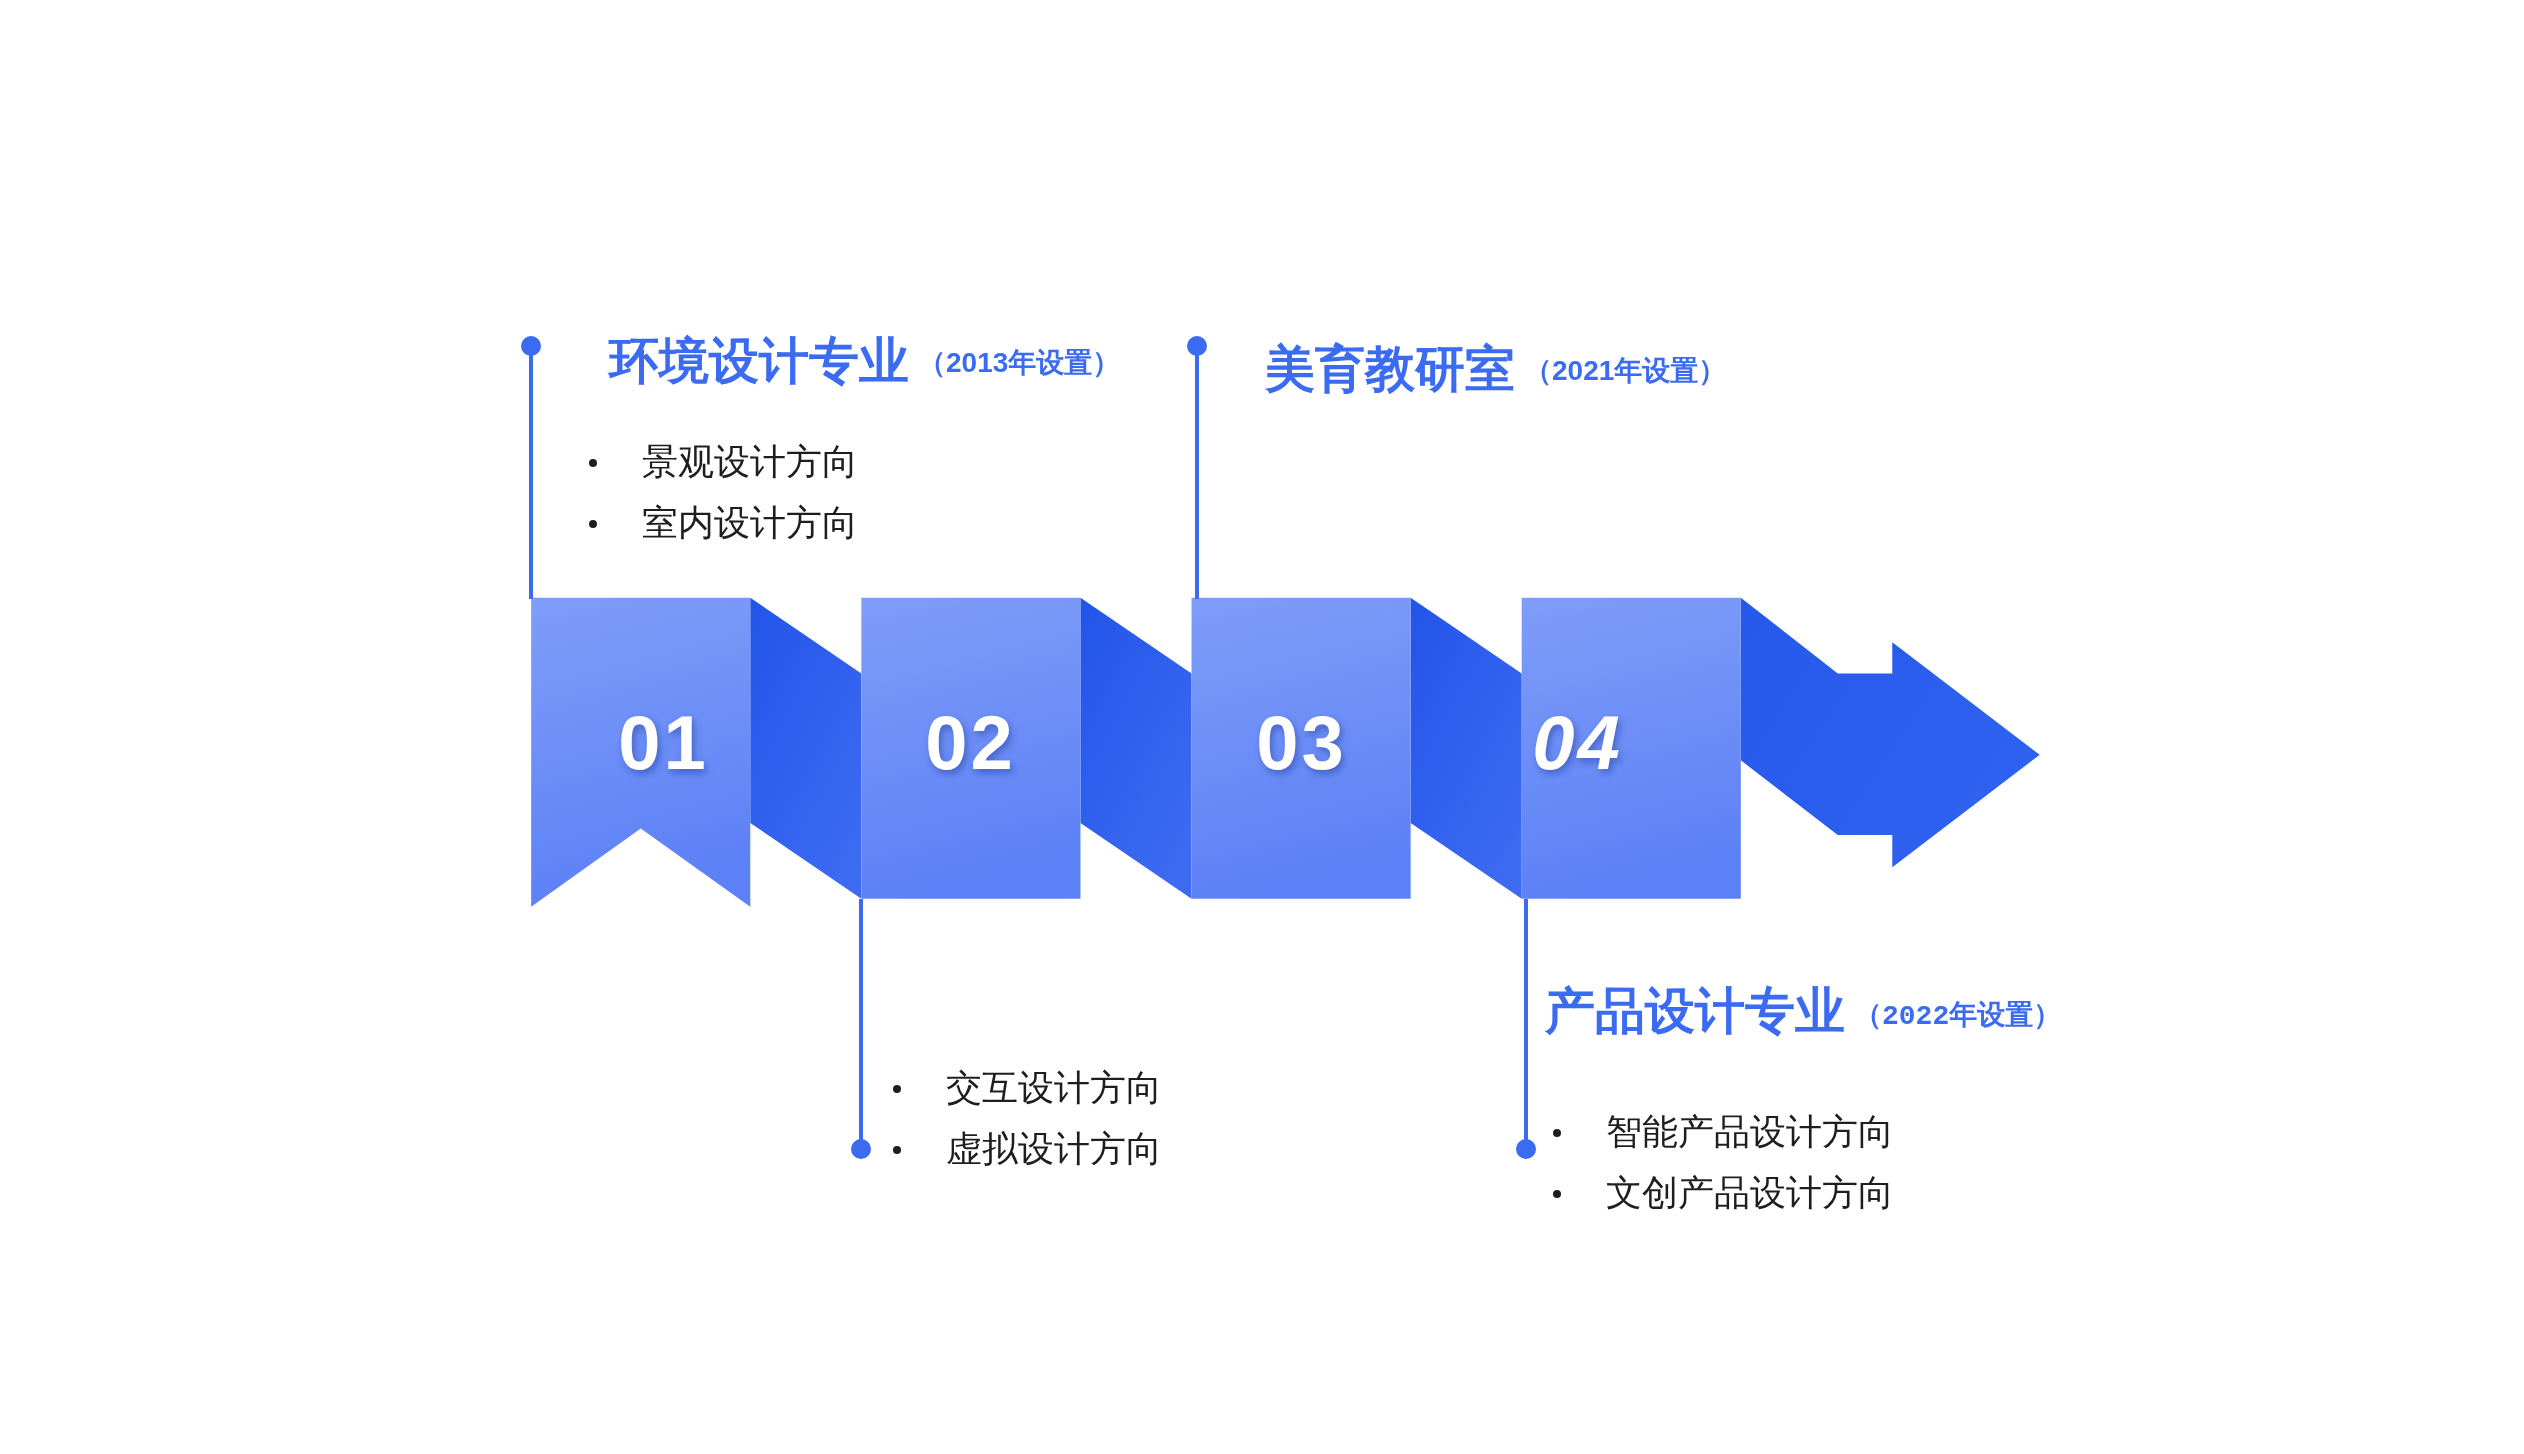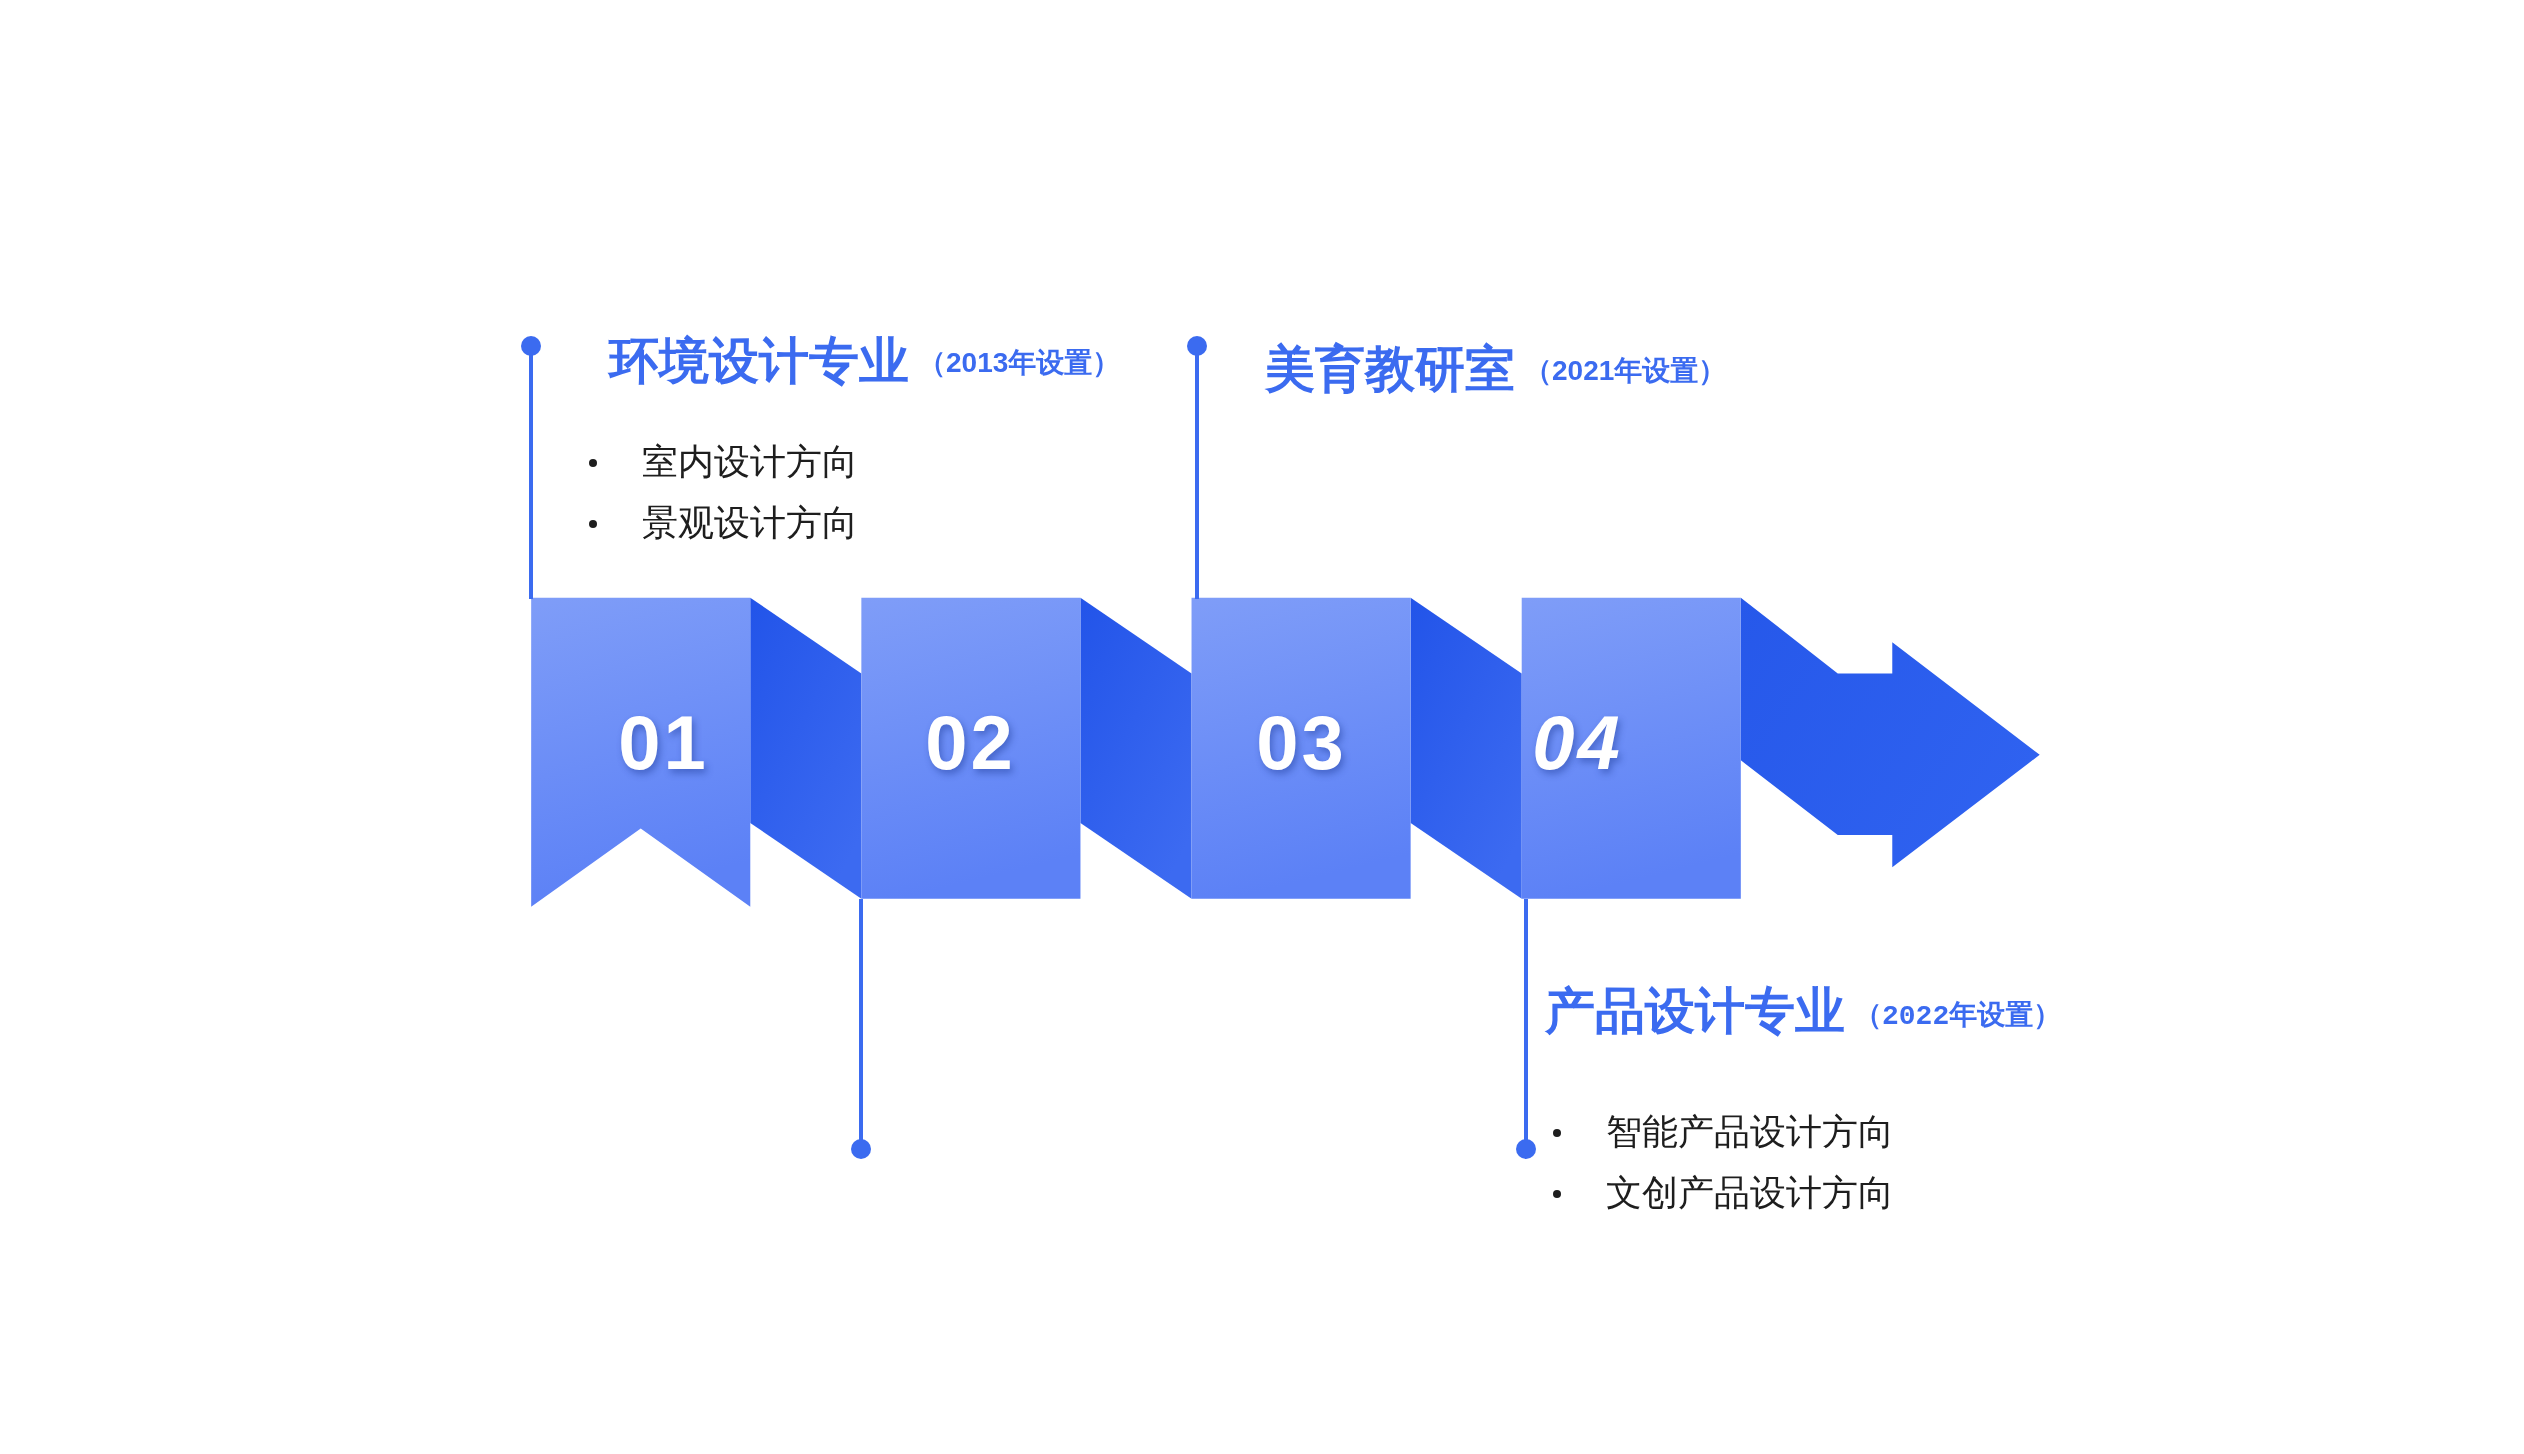--- a/index.html
+++ b/index.html
@@ -137,35 +137,45 @@
 
   <div class="section" style="left:609px; top:328px;">
     <div class="title-row">
       <span class="title-main">环境设计专业</span>
       <span class="title-year">（2013年设置）</span>
     </div>
   </div>
   <div class="bullets" style="left:589px; top:432px;">
     <div class="bullet-row">
       <span class="bullet-dot"></span>
-      <span class="bullet-label">室内设计方向</span>
+      <span class="bullet-label">景观设计方向</span>
     </div>
     <div class="bullet-row">
       <span class="bullet-dot"></span>
-      <span class="bullet-label">景观设计方向</span>
+      <span class="bullet-label">室内设计方向</span>
     </div>
   </div>
 
   <div class="section" style="left:1265px; top:336px;">
     <div class="title-row">
       <span class="title-main">美育教研室</span>
       <span class="title-year">（2021年设置）</span>
     </div>
   </div>
 
+  <div class="bullets" style="left:893px; top:1058px;">
+    <div class="bullet-row">
+      <span class="bullet-dot"></span>
+      <span class="bullet-label">交互设计方向</span>
+    </div>
+    <div class="bullet-row">
+      <span class="bullet-dot"></span>
+      <span class="bullet-label">虚拟设计方向</span>
+    </div>
+  </div>
 
   <div class="section" style="left:1545px; top:982px;font-family:Liberation Mono, monospace;">
     <div class="title-row">
       <span class="title-main">产品设计专业</span>
       <span class="title-year">（2022年设置）</span>
     </div>
   </div>
   <div class="bullets" style="left:1553px; top:1102px;font-family:Liberation Serif, serif;">
     <div class="bullet-row">
       <span class="bullet-dot"></span>

